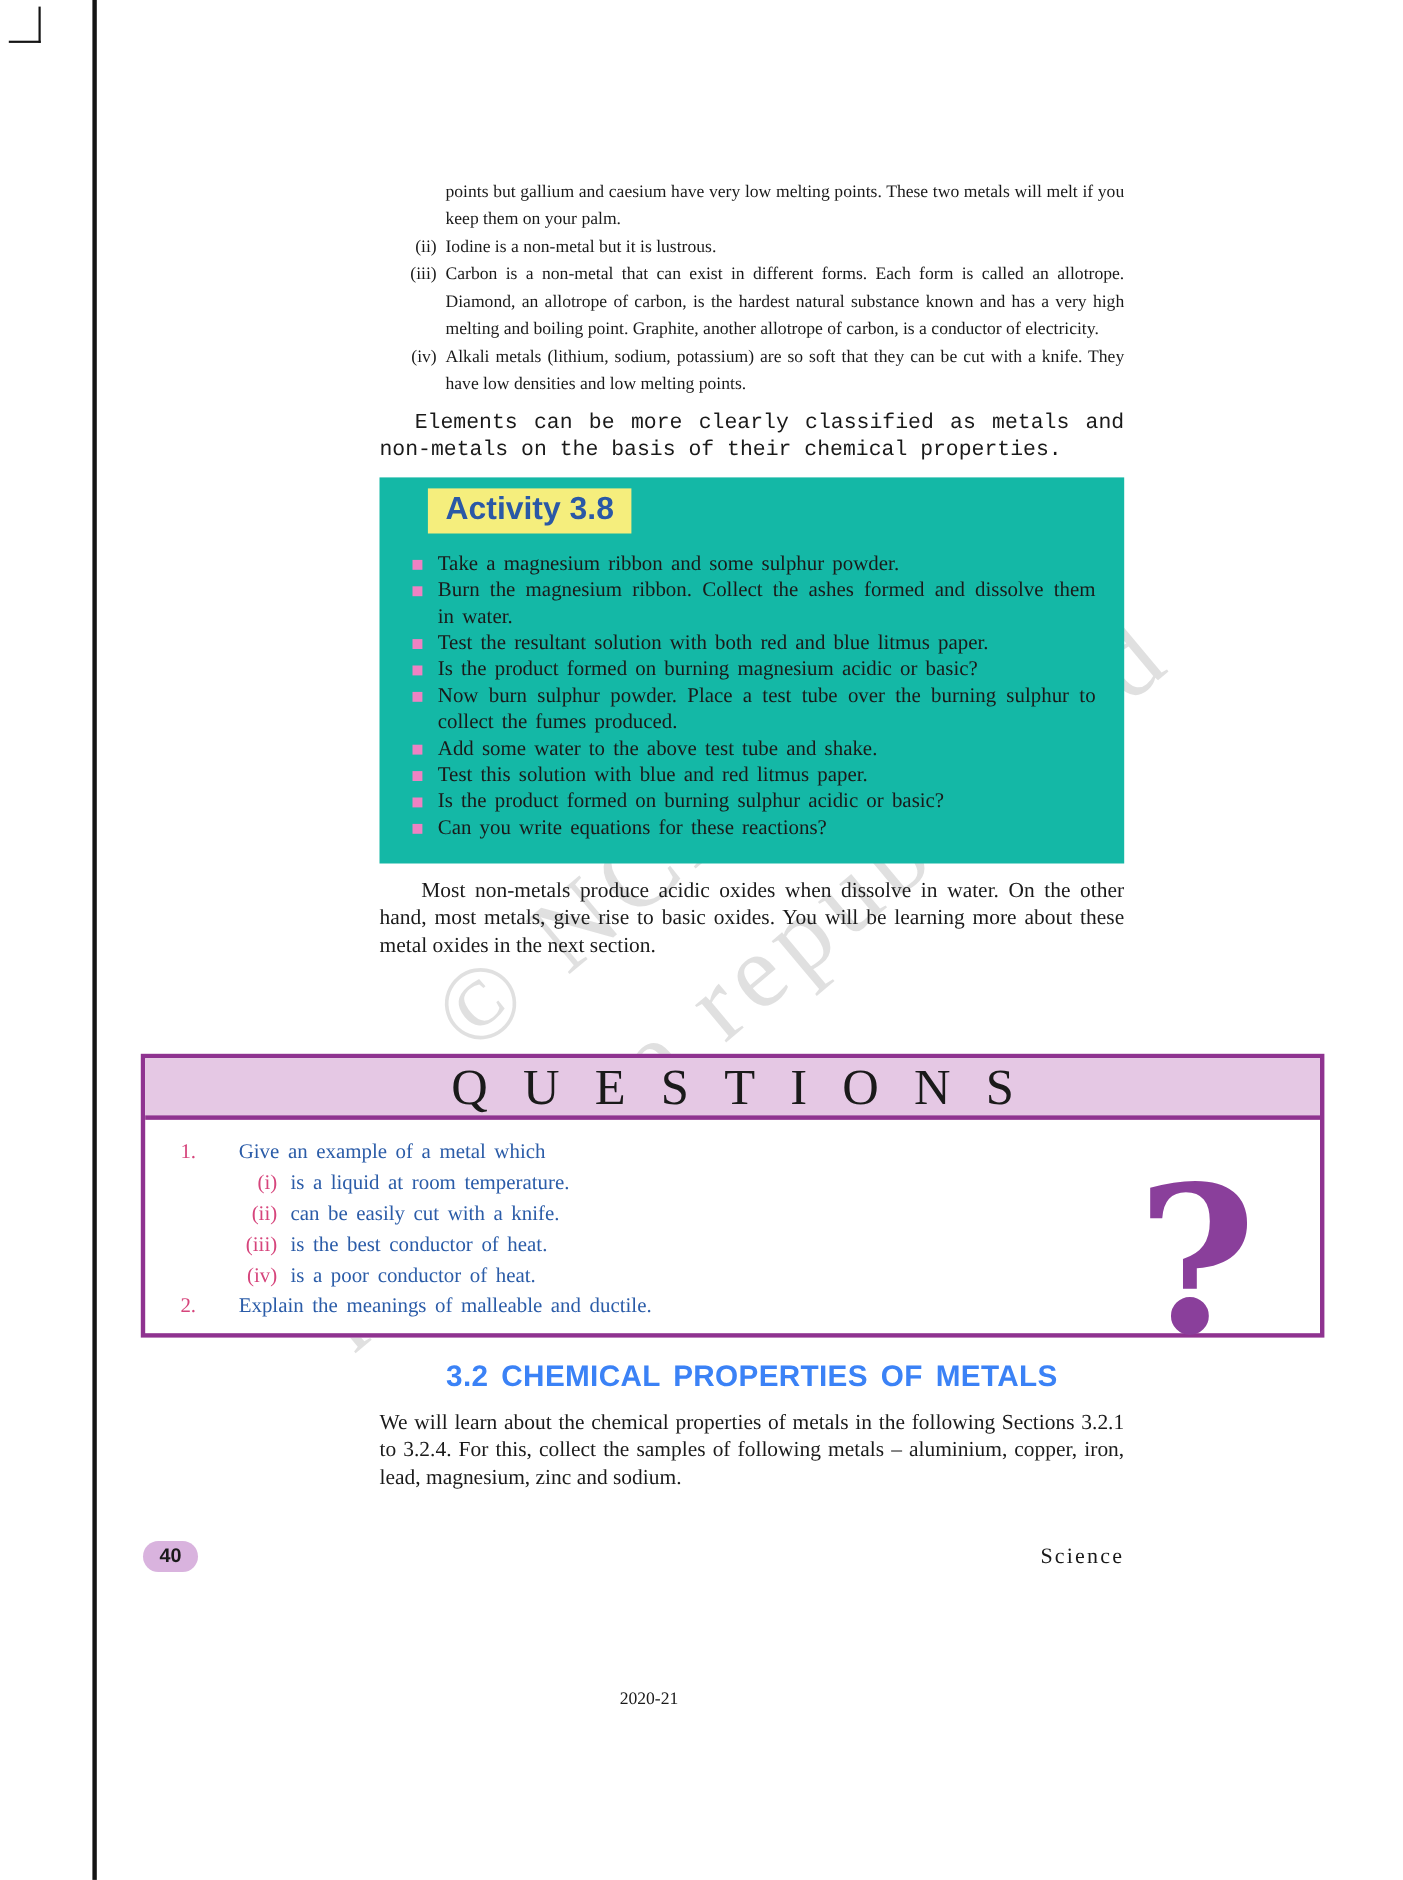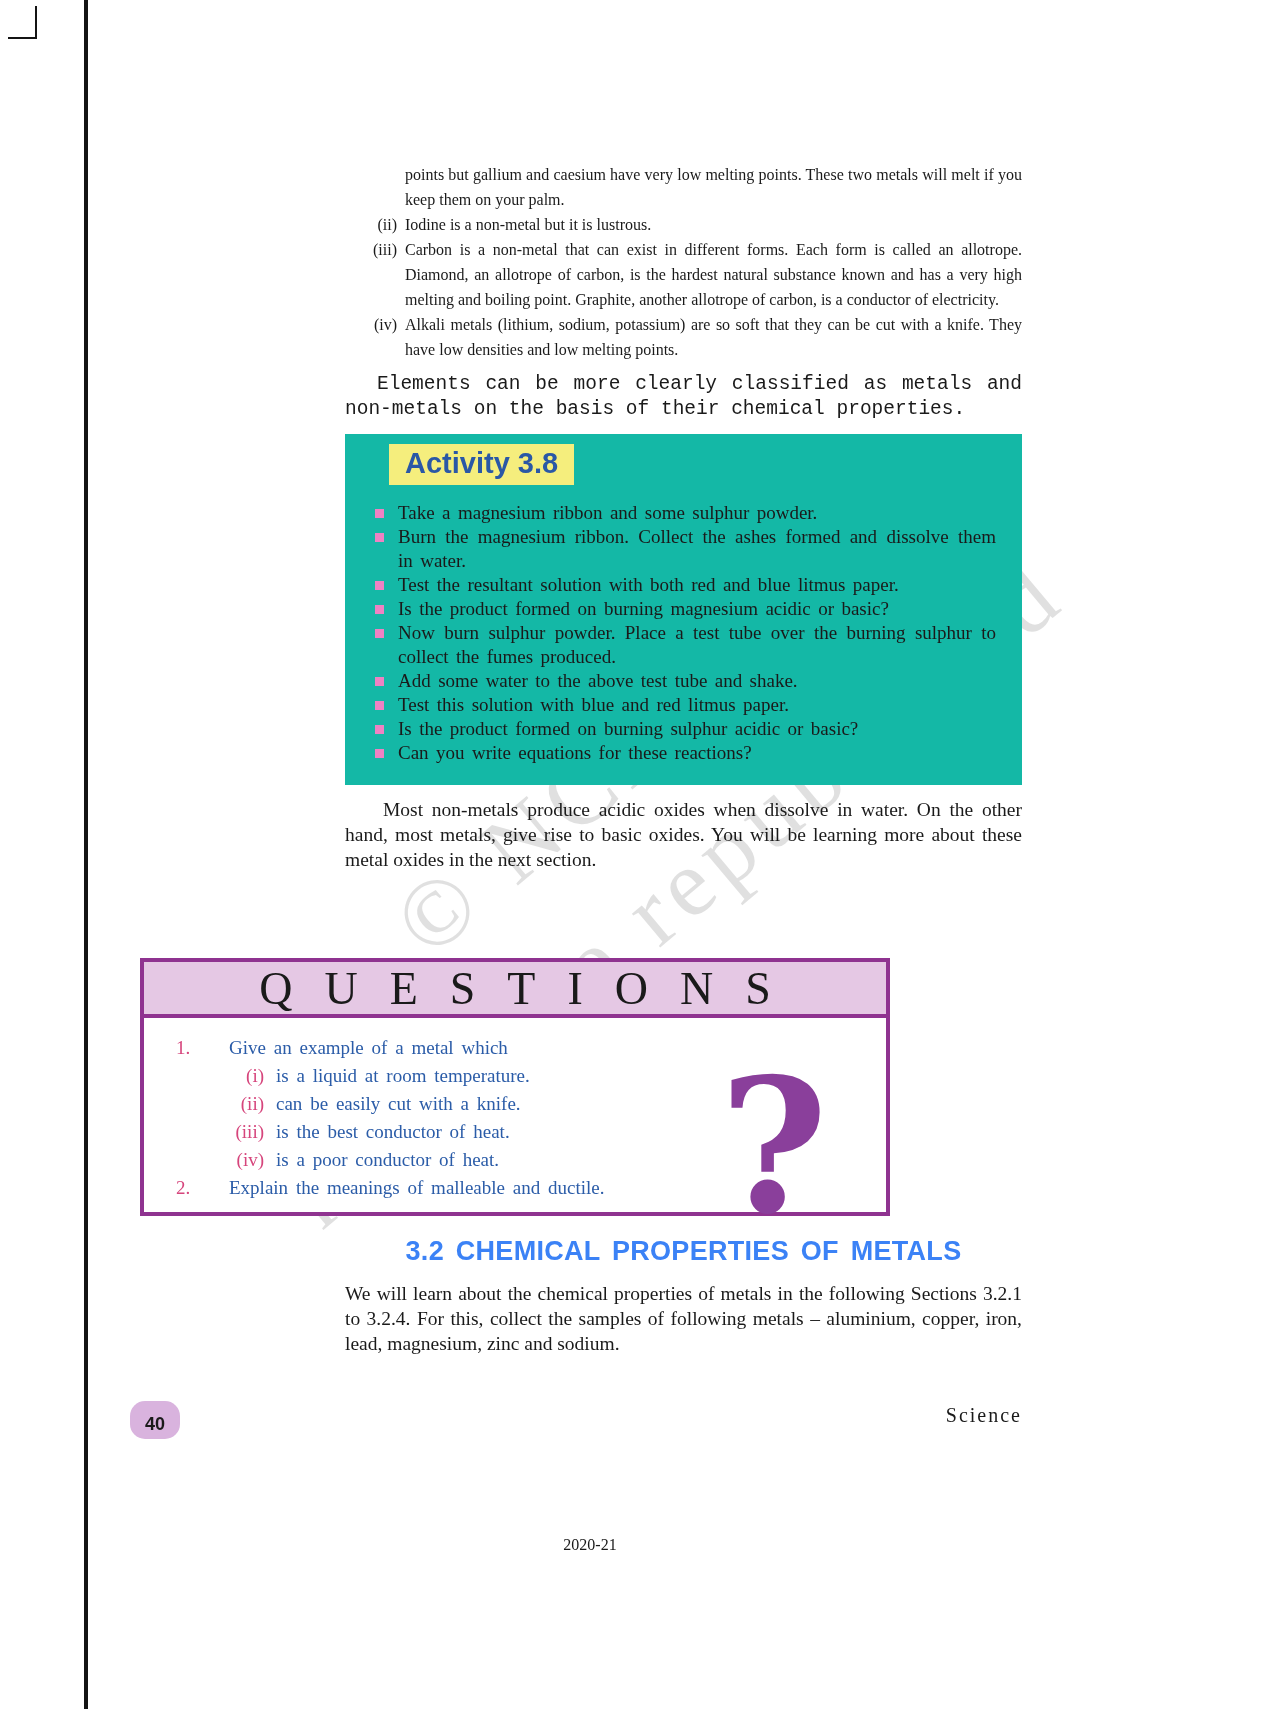--- a/index.html
+++ b/index.html
@@ -41,21 +41,21 @@
     display:inline-block;background:#f5ee7d;color:#2a58a6;
     font-family:"Liberation Sans", sans-serif;font-weight:bold;
     font-size:29px;padding:3px 16px 5px;margin-left:14px;
   }
   .activity-list{margin:16px 0 0 0;padding:0;list-style:none;}
   .activity-item{display:flex;font-size:19px;line-height:24px;}
   .abullet{flex:0 0 9px;width:9px;height:9px;background:#ee82c3;margin:8px 14px 0 0;}
   .aitem-text{flex:1;text-align:justify;word-spacing:0.14em;}
   
   .questions{
-    position:absolute;left:140px;top:958px;width:750px;height:258px;
+    position:absolute;left:128px;top:958px;width:1076px;height:258px;
     border:4px solid #8f3390;background:#ffffff;box-sizing:border-box;z-index:1;
   }
   .q-header{
     height:56px;background:#e5c8e4;border-bottom:4px solid #8f3390;
     display:flex;align-items:center;justify-content:center;
     font-family:"Liberation Serif", serif;font-size:46px;
     letter-spacing:32px;padding-left:32px;color:#1a1a1a;box-sizing:border-box;
   }
   .q-body{
     position:relative;padding-top:16px;
@@ -75,21 +75,21 @@
   
   .section-col{position:absolute;left:345px;top:1236px;width:677px;z-index:1;}
   .section-heading{
     margin:0;font-family:"Liberation Sans", sans-serif;font-weight:bold;
     font-size:27px;color:#3b82f6;letter-spacing:0.3px;word-spacing:4px;text-align:center;
   }
   .section-para{margin-top:14px;}
   
   .page-pill{
     position:absolute;left:130px;top:1401px;z-index:1;
-    background:#d9b3de;border-radius:15px;padding:13px 15px 4px;
+    background:#d9b3de;border-radius:15px;padding:3px 15px 4px;
     font-family:"Liberation Sans", sans-serif;font-weight:bold;font-size:18px;color:#1a1a1a;
   }
   .footer-right{
     position:absolute;left:845px;top:1404px;width:177px;z-index:1;
     text-align:right;font-size:20px;letter-spacing:2px;
   }
   .footer-center{
     position:absolute;left:0;top:1536px;width:1180px;z-index:1;
     text-align:center;font-size:16px;
   }

